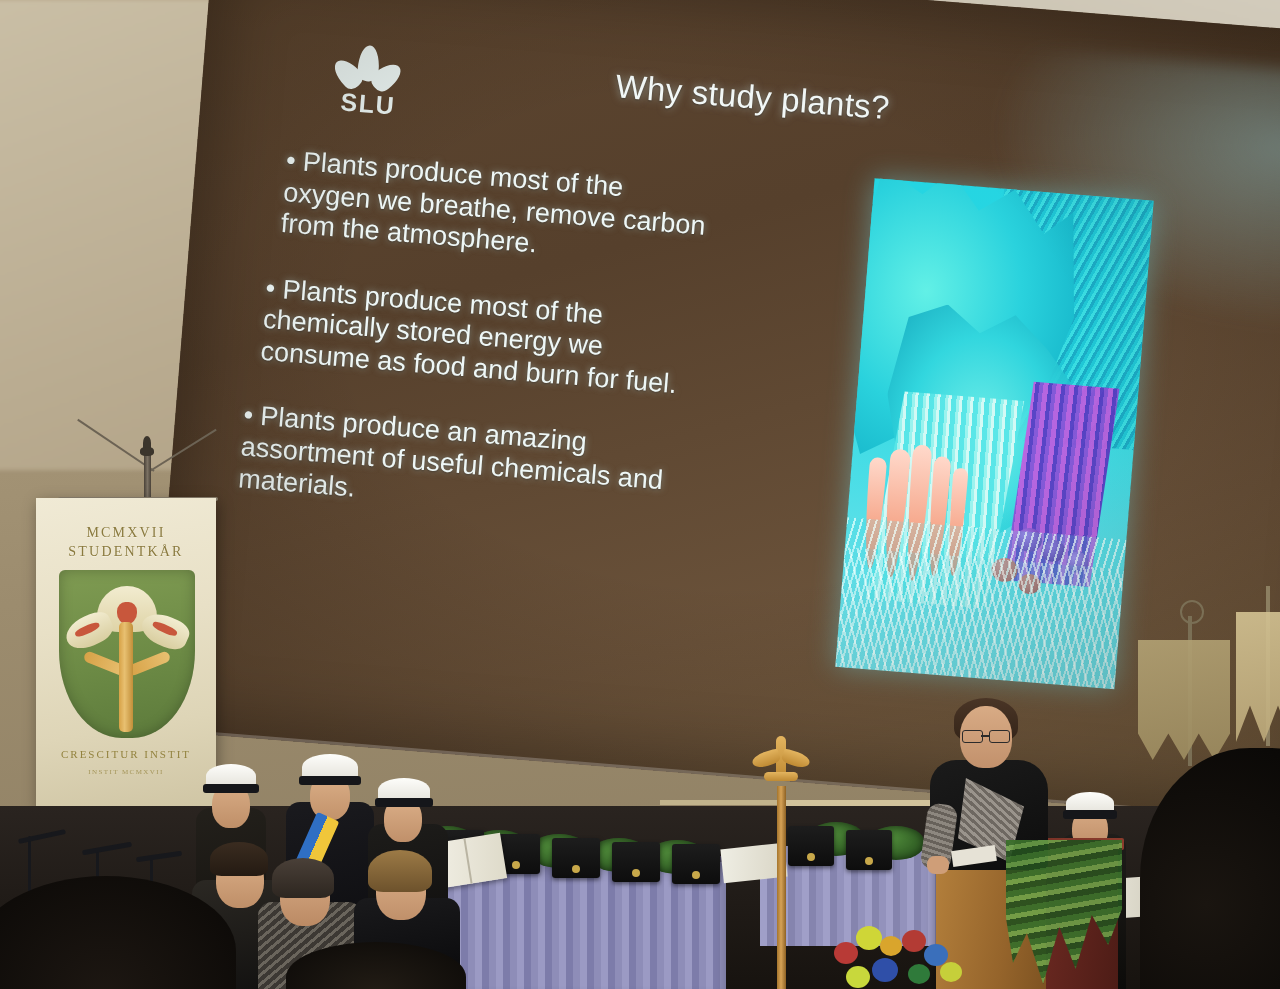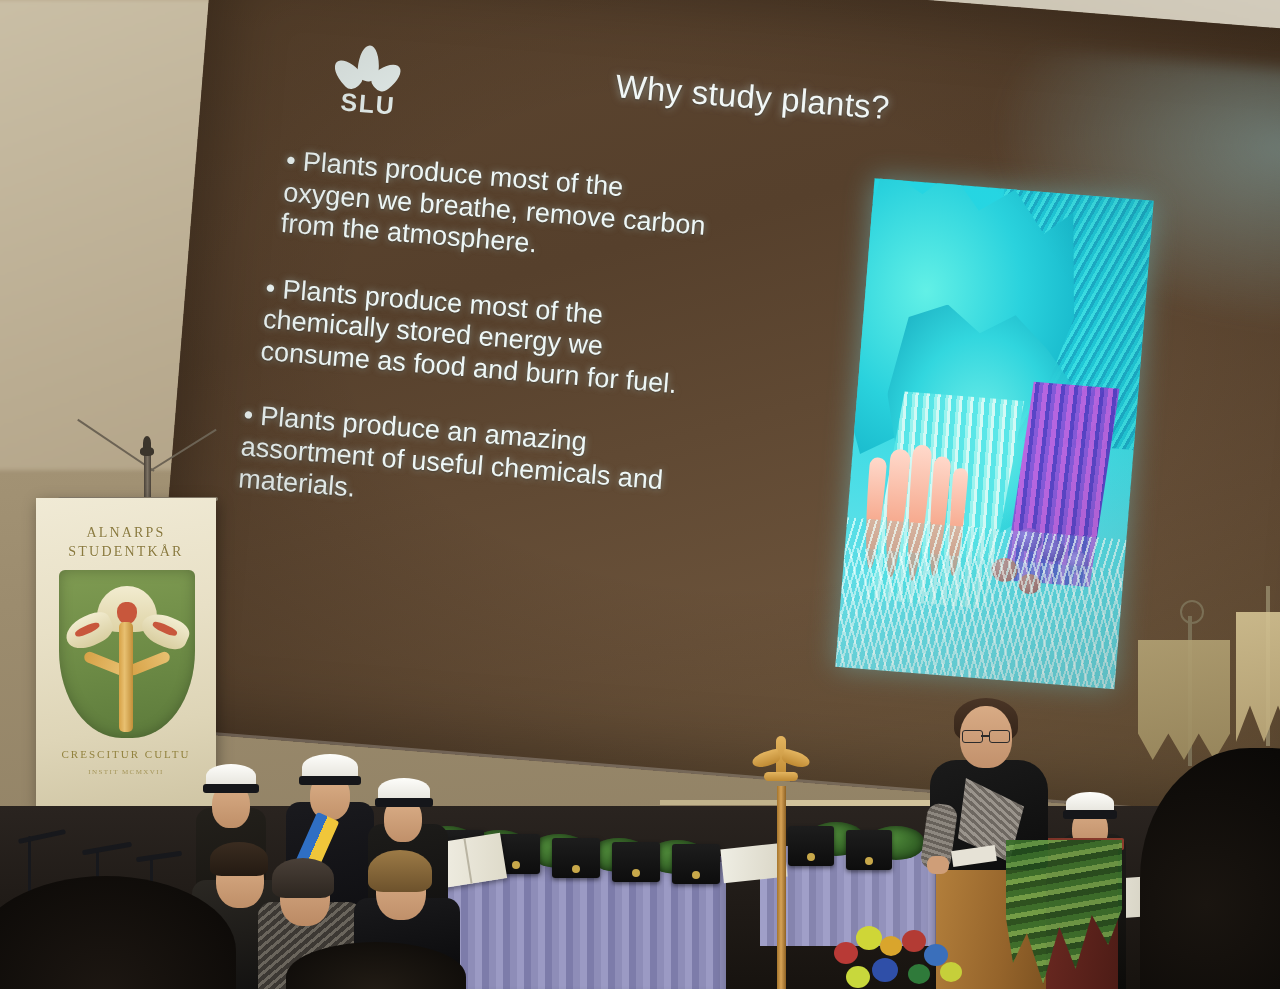--- a/index.html
+++ b/index.html
@@ -298,31 +298,31 @@
     </div>
   </div>
 
   <div class="cross-l"></div>
   <div class="cross-r"></div>
   <div class="pole"></div>
   <div class="pole-finial"></div>
   <div class="cross-bar"></div>
 
   <div class="banner">
-    <div class="banner-line1">ALNARPS</div>
+    <div class="banner-line1">MCMXVII</div>
     <div class="banner-line2">STUDENTKÅR</div>
     <div class="shield">
       <div class="flower-top"></div>
       <div class="petalL"></div>
       <div class="petalR"></div>
       <div class="armL"></div>
       <div class="armR"></div>
       <div class="stalk"></div>
     </div>
-    <div class="banner-motto">CRESCITUR CULTU</div>
+    <div class="banner-motto">CRESCITUR INSTIT</div>
     <div class="banner-sub">INSTIT MCMXVII</div>
   </div>
 
   <div class="rfinial"></div>
   <div class="rpole1"></div>
   <div class="rpole2"></div>
   <div class="rbanner rb1"></div>
   <div class="rbanner rb2"></div>
 
   <div class="stage-floor"></div>

